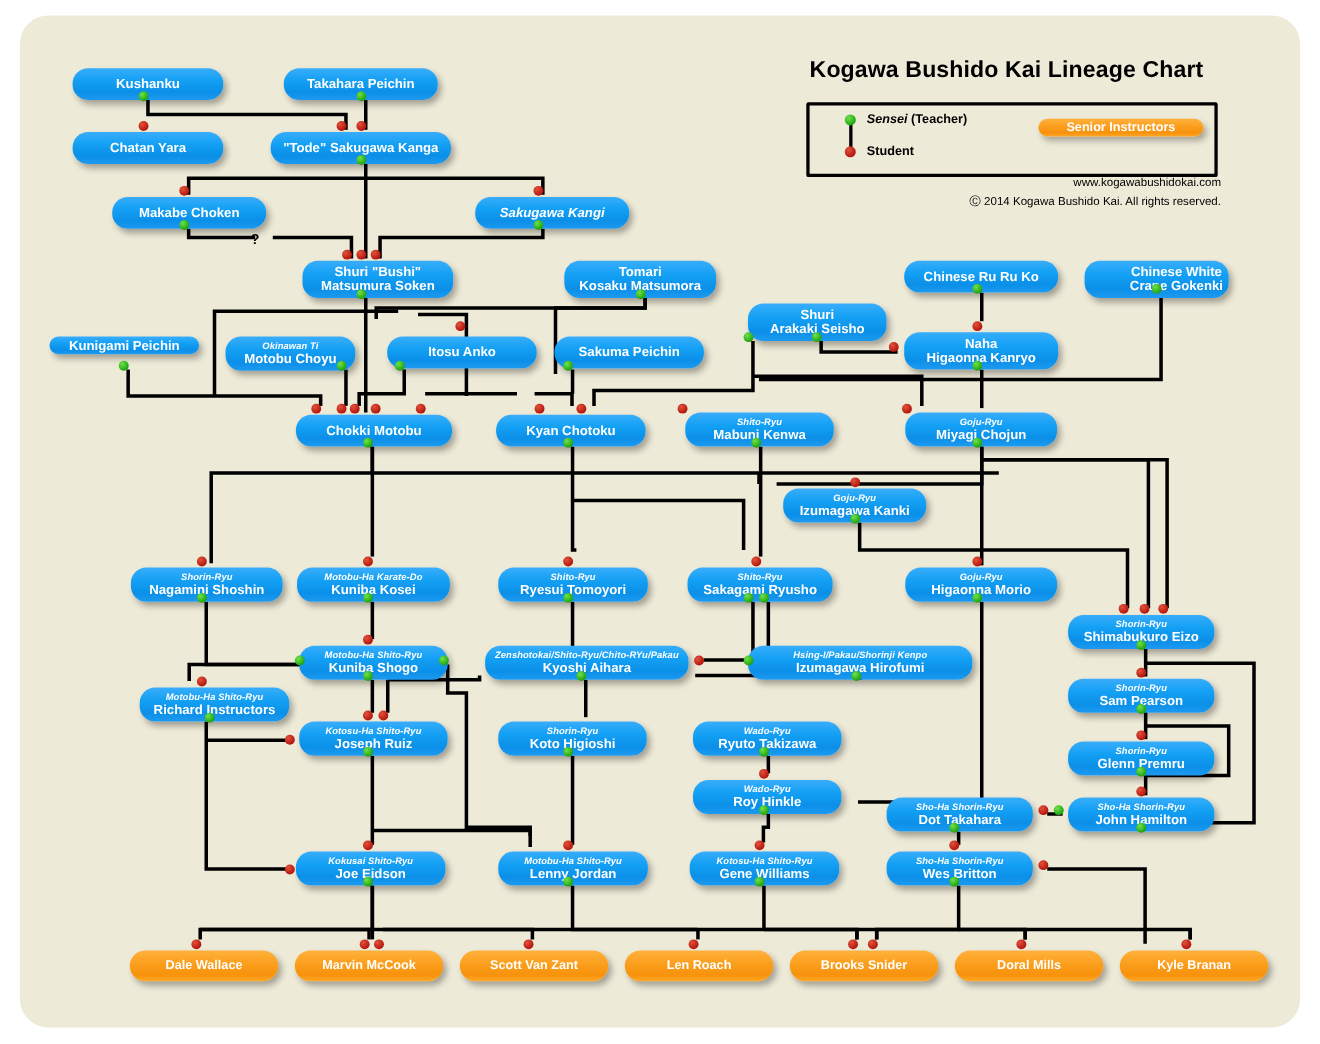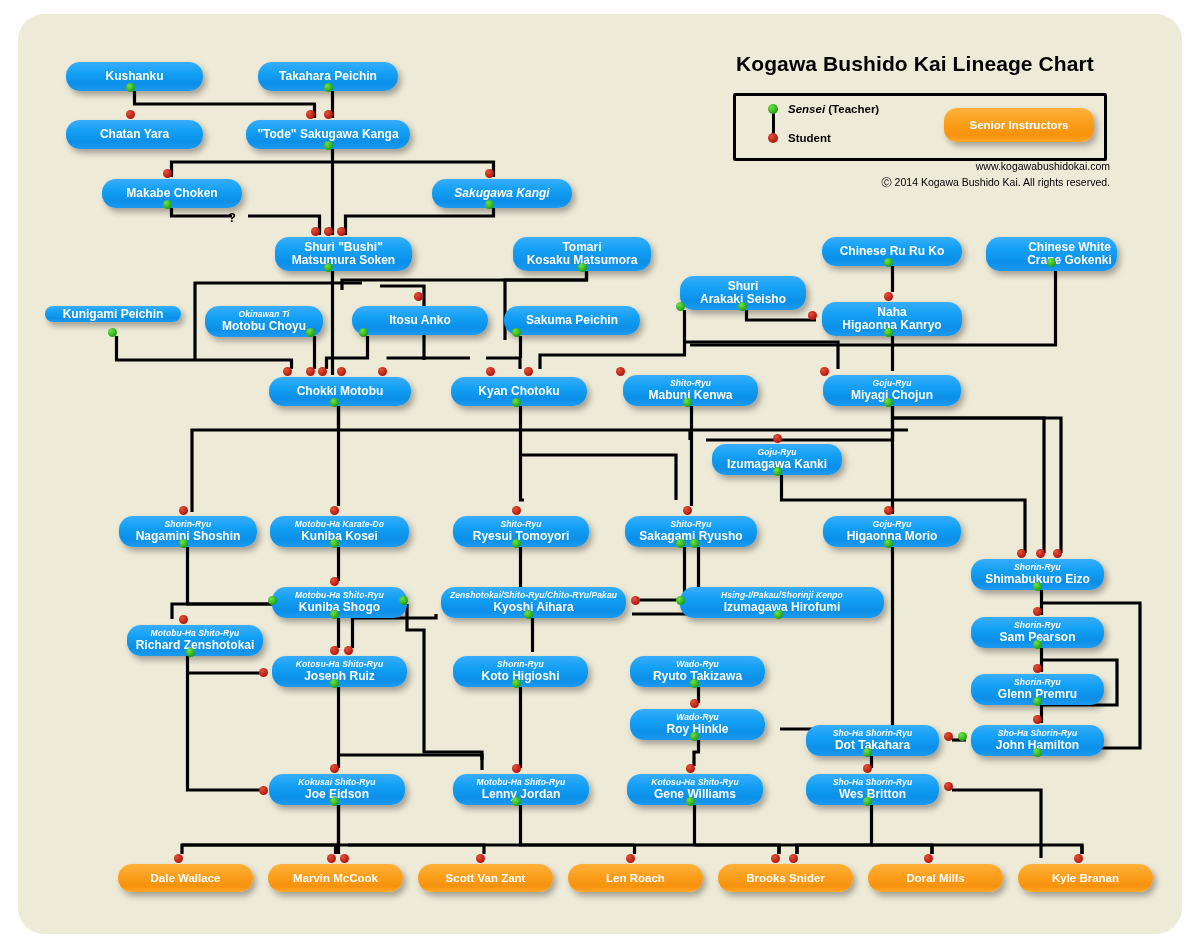--- a/index.html
+++ b/index.html
@@ -24,21 +24,21 @@
   .dot.g{background:radial-gradient(circle at 35% 32%,#6ee24a,#22a312 70%,#0d7a0a);}
   .dot.r{background:radial-gradient(circle at 35% 32%,#e0523a,#b5160f 70%,#7d0b06);}
   #title{position:absolute;left:736px;top:52px;font-size:21px;font-weight:bold;color:#000;
          letter-spacing:.1px;white-space:nowrap;}
   #legend{position:absolute;left:733px;top:93px;width:368px;height:62px;
           border:3px solid #000;background:transparent;border-radius:2px;}
   .lg-line{position:absolute;left:36px;top:12px;width:3px;height:28px;background:#000;}
   .lg-dot{position:absolute;width:10px;height:10px;border-radius:50%;left:32px;}
   .lg-txt{position:absolute;left:52px;font-size:11.5px;font-weight:bold;color:#000;white-space:nowrap;}
   .lg-txt i{font-style:italic;}
-  #seniorchip{position:absolute;left:208px;top:12px;width:150px;height:34px;border-radius:13px;
+  #seniorchip{position:absolute;left:208px;top:12px;width:150px;height:16px;border-radius:13px;
         background:linear-gradient(to bottom,#ffb13c 0%,#fb9e1c 45%,#f7920c 80%,#ffa827 100%);
         box-shadow:3px 4px 6px rgba(0,0,0,.3);
         color:#fff;font-size:11.5px;font-weight:bold;display:flex;align-items:center;justify-content:center;}
   #url{position:absolute;left:0;top:160px;width:1110px;text-align:right;font-size:10.5px;color:#000;font-weight:500;}
   #copy{position:absolute;left:0;top:176px;width:1110px;text-align:right;font-size:10.5px;color:#000;font-weight:400;}
   #qmark{position:absolute;left:228px;top:210px;font-size:13px;font-weight:bold;color:#000;}
 </style>
 </head>
 <body>
 
@@ -224,21 +224,21 @@
       <div class="node" style="left: 441px; top: 587px; width: 185px; height: 31px;">
         <div class="style">Zenshotokai/Shito-Ryu/Chito-RYu/Pakau</div>
         <div class="nm">Kyoshi Aihara</div>
       </div>
       <div class="node" style="left: 680px; top: 587px; width: 204px; height: 31px;">
         <div class="style">Hsing-I/Pakau/Shorinji Kenpo</div>
         <div class="nm">Izumagawa Hirofumi</div>
       </div>
       <div class="node" style="left: 127px; top: 625px; width: 136px; height: 31px;">
         <div class="style">Motobu-Ha Shito-Ryu</div>
-        <div class="nm">Richard Zenshotokai</div>
+        <div class="nm">Richard Instructors</div>
       </div>
       <div class="node" style="left: 971px; top: 617px; width: 133px; height: 31px;">
         <div class="style">Shorin-Ryu</div>
         <div class="nm">Sam Pearson</div>
       </div>
       <div class="node" style="left: 272px; top: 656px; width: 135px; height: 31px;">
         <div class="style">Kotosu-Ha Shito-Ryu</div>
         <div class="nm">Joseph Ruiz</div>
       </div>
       <div class="node" style="left: 453px; top: 656px; width: 135px; height: 31px;">

